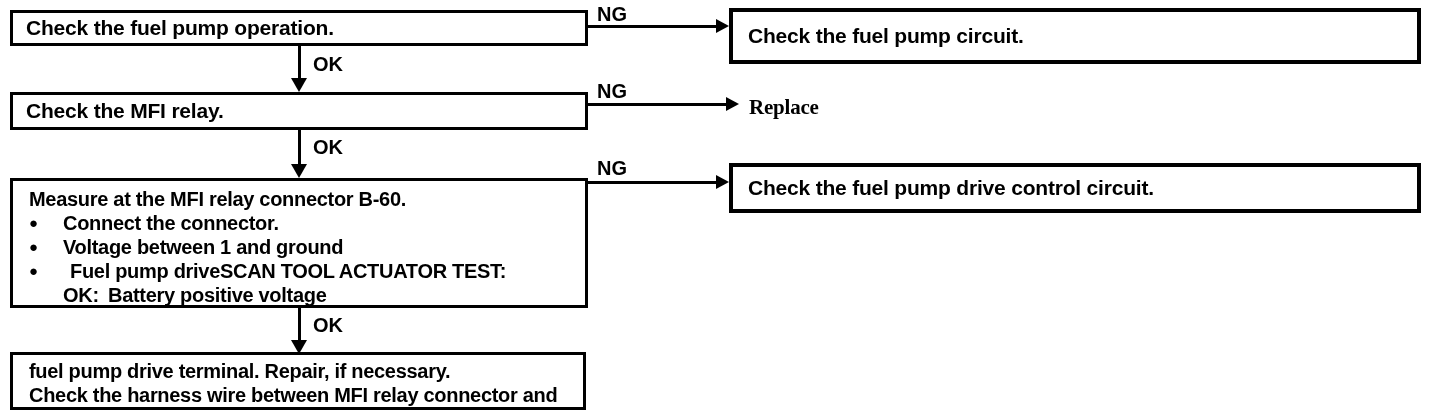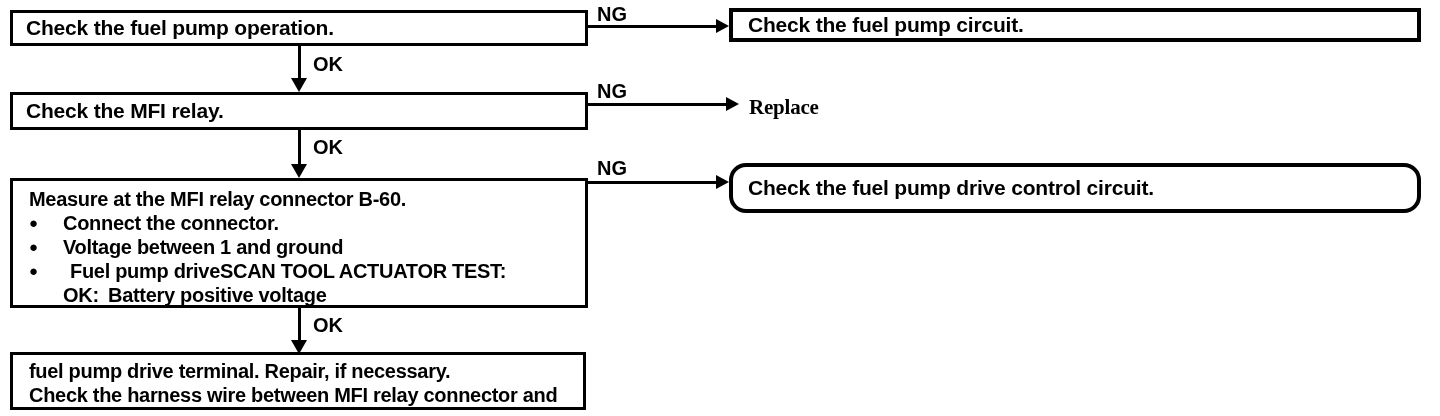--- a/index.html
+++ b/index.html
@@ -92,21 +92,21 @@
 
 <div class="canvas">
 
   <div class="box" style="left:10px; top:10px; width:578px; height:36px;">
     <span>Check the fuel pump operation.</span>
   </div>
 
   <div class="edge-label" style="left:597px; top:4px;">NG</div>
   <div class="hline" style="left:588px; top:25px; width:130px;"></div>
   <div class="arrow-right" style="left:716px; top:19px;"></div>
-  <div class="box rbox" style="left:729px; top:8px; width:692px; height:34px;">
+  <div class="box rbox" style="left:729px; top:8px; width:692px; height:56px;">
     <span>Check the fuel pump circuit.</span>
   </div>
 
   <div class="vline" style="left:298px; top:46px; height:34px;"></div>
   <div class="arrow-down" style="left:291px; top:78px;"></div>
   <div class="edge-label" style="left:313px; top:54px;">OK</div>
 
   <div class="box" style="left:10px; top:92px; width:578px; height:38px;">
     <span>Check the MFI relay.</span>
   </div>
@@ -137,21 +137,21 @@
     </div>
     <div class="indent">
       <span>OK:</span>
       <span style="margin-left:4px;">Battery positive voltage</span>
     </div>
   </div>
 
   <div class="edge-label" style="left:597px; top:158px;">NG</div>
   <div class="hline" style="left:588px; top:181px; width:130px;"></div>
   <div class="arrow-right" style="left:716px; top:175px;"></div>
-  <div class="box rbox" style="left:729px; top:163px; width:692px; height:50px;border-radius:17px;">
+  <div class="box rbox" style="left:729px; top:163px; width:692px; height:50px;">
     <span>Check the fuel pump drive control circuit.</span>
   </div>
 
   <div class="vline" style="left:298px; top:308px; height:32px;"></div>
   <div class="arrow-down" style="left:291px; top:340px;"></div>
   <div class="edge-label" style="left:313px; top:315px;">OK</div>
 
   <div class="box multibox" style="left:10px; top:352px; width:576px; height:58px; padding-top:4px;">
     <div>fuel pump drive terminal. Repair, if necessary.</div>
     <div>Check the harness wire between MFI relay connector and</div>

